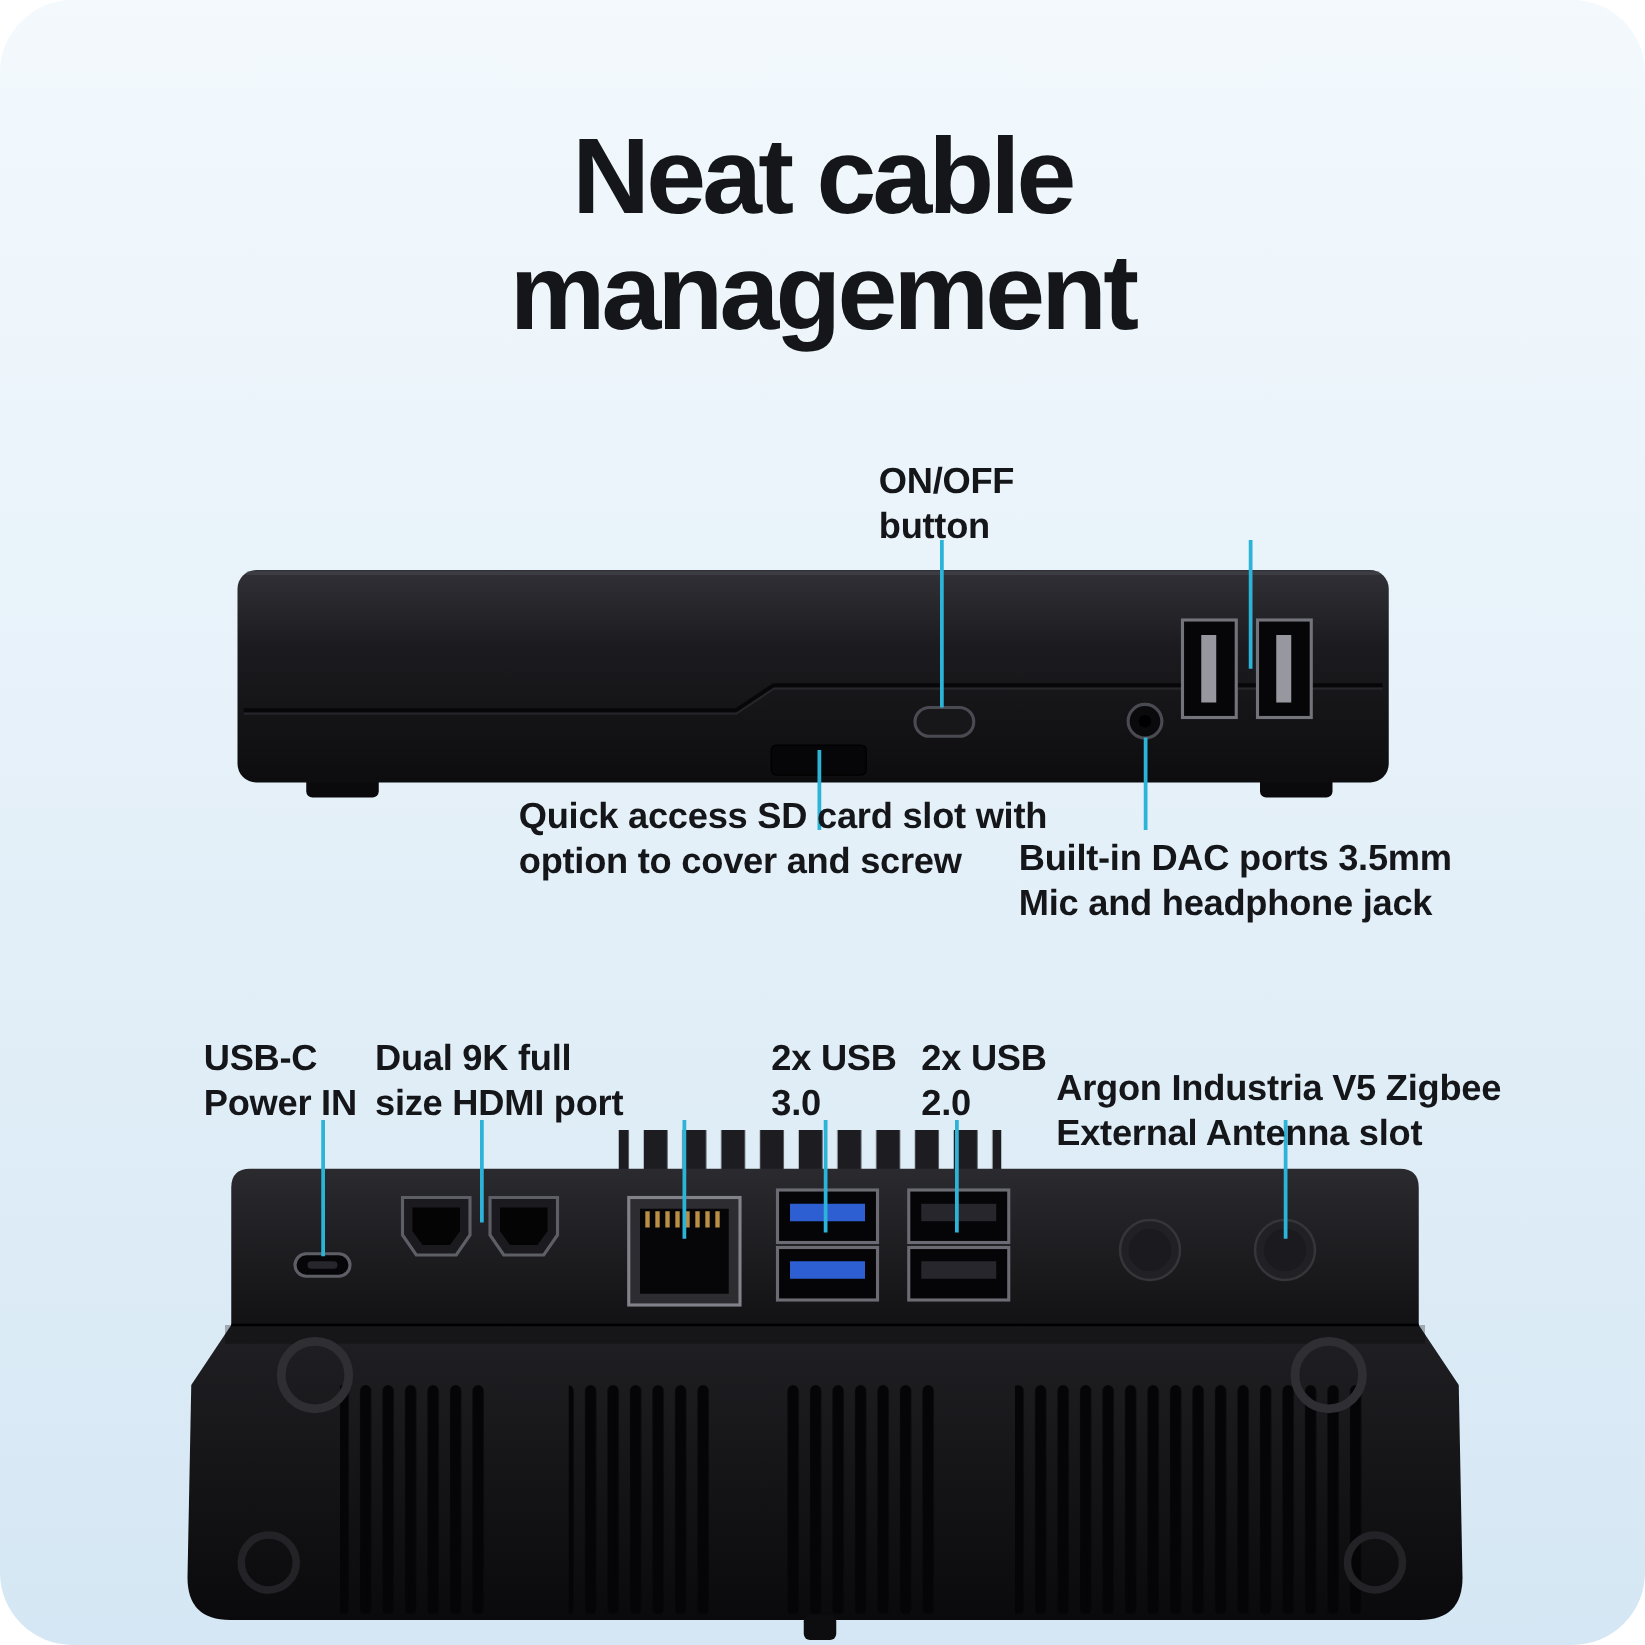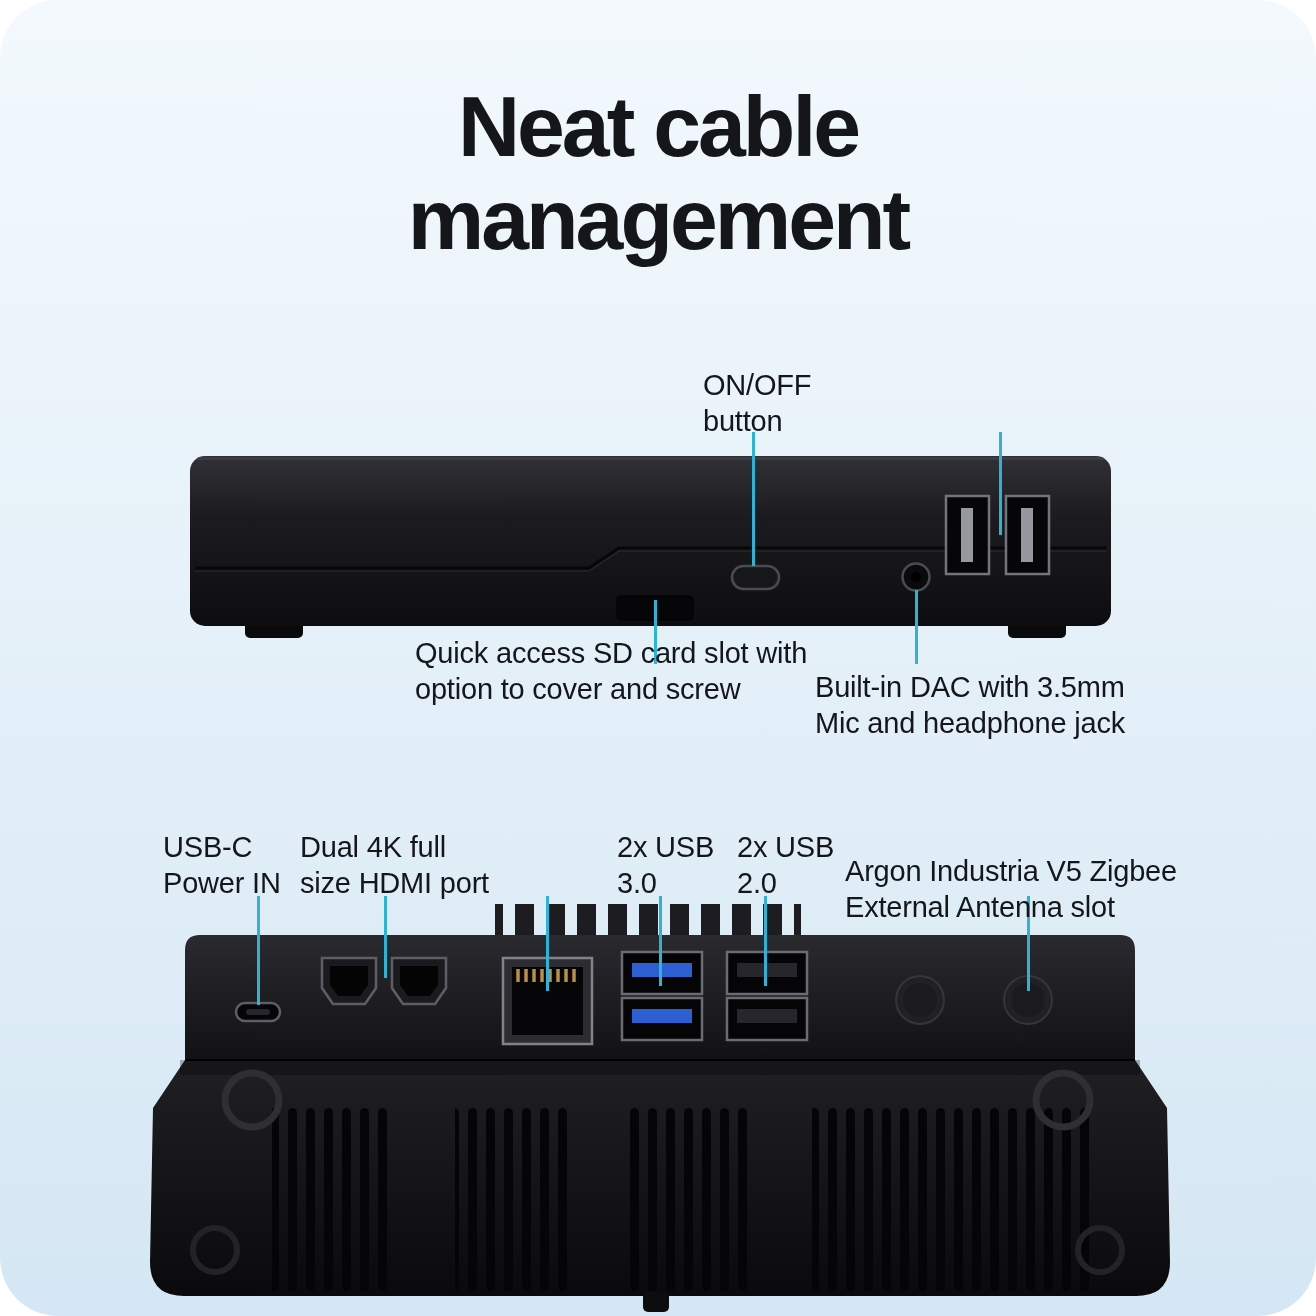--- a/index.html
+++ b/index.html
@@ -5,26 +5,26 @@
   html,body{margin:0;padding:0;background:#fff;}
   .canvas{
     position:relative;width:1316px;height:1316px;overflow:hidden;
     background:#fff;font-family:"Liberation Sans",sans-serif;
   }
   .bg{
     position:absolute;inset:0;border-radius:58px;
     background:linear-gradient(180deg,var(--bg-top) 0%, #e6f1f9 45%, var(--bg-bottom) 100%);
   }
   .title{
-    position:absolute;top:80px;left:0;right:0;margin:0;
+    position:absolute;top:80px;left:0;right:0;margin:15px;
     text-align:center;font-size:86px;font-weight:700;line-height:1.08;
     letter-spacing:-3px;color:var(--text);white-space:pre-line;
   }
   .callout{
-    position:absolute;font-size:29px;font-weight:400;line-height:1.24;
+    position:absolute;font-size:29px;font-weight:700;line-height:1.24;
     letter-spacing:-0.2px;color:var(--text);white-space:pre-line;z-index:5;
   }
   .lead{
     position:absolute;width:3px;background:var(--accent);z-index:4;
   }
   .front-svg{position:absolute;left:185px;top:448px;width:935px;height:200px;z-index:2;}
   .rear-svg{position:absolute;left:140px;top:900px;width:1040px;height:416px;z-index:2;}
 </style>
 </head>
 <body>
@@ -32,21 +32,21 @@
 <div class="canvas">
   <div class="bg"></div>
 
   <h1 class="title">Neat cable
 management</h1>
 
   <div class="callout" style="left:703px;top:368px;">ON/OFF
 button</div>
   <div class="callout" style="left:415px;top:636px;">Quick access SD card slot with
 option to cover and screw</div>
-  <div class="callout" style="left:815px;top:670px;">Built-in DAC with 3.5mm
+  <div class="callout" style="left:815px;top:670px;">Built-in DAC ports 3.5mm
 Mic and headphone jack</div>
 
   <div class="lead" style="left:752px;top:432px;height:134px;"></div>
   <div class="lead" style="left:999px;top:432px;height:103px;"></div>
   <div class="lead" style="left:654px;top:600px;height:64px;"></div>
   <div class="lead" style="left:915px;top:590px;height:74px;"></div>
 
   <svg class="front-svg" viewBox="0 0 935 200">
     <defs>
       <linearGradient id="fg" x1="0" y1="0" x2="0" y2="1">
@@ -68,21 +68,21 @@
     <g>
       <rect x="761" y="48" width="43" height="78" fill="#060608" stroke="#73737b" stroke-width="2.5"></rect>
       <rect x="776" y="60" width="12" height="54" fill="#97979f"></rect>
       <rect x="821" y="48" width="43" height="78" fill="#060608" stroke="#73737b" stroke-width="2.5"></rect>
       <rect x="836" y="60" width="12" height="54" fill="#97979f"></rect>
     </g>
   </svg>
 
   <div class="callout" style="left:163px;top:830px;">USB-C
 Power IN</div>
-  <div class="callout" style="left:300px;top:830px;">Dual 4K full
+  <div class="callout" style="left:300px;top:830px;">Dual 9K full
 size HDMI port</div>
   <div class="callout" style="left:617px;top:830px;">2x USB
 3.0</div>
   <div class="callout" style="left:737px;top:830px;">2x USB
 2.0</div>
   <div class="callout" style="left:845px;top:854px;">Argon Industria V5 Zigbee
 External Antenna slot</div>
 
   <div class="lead" style="left:257px;top:896px;height:109px;"></div>
   <div class="lead" style="left:384px;top:896px;height:82px;"></div>

